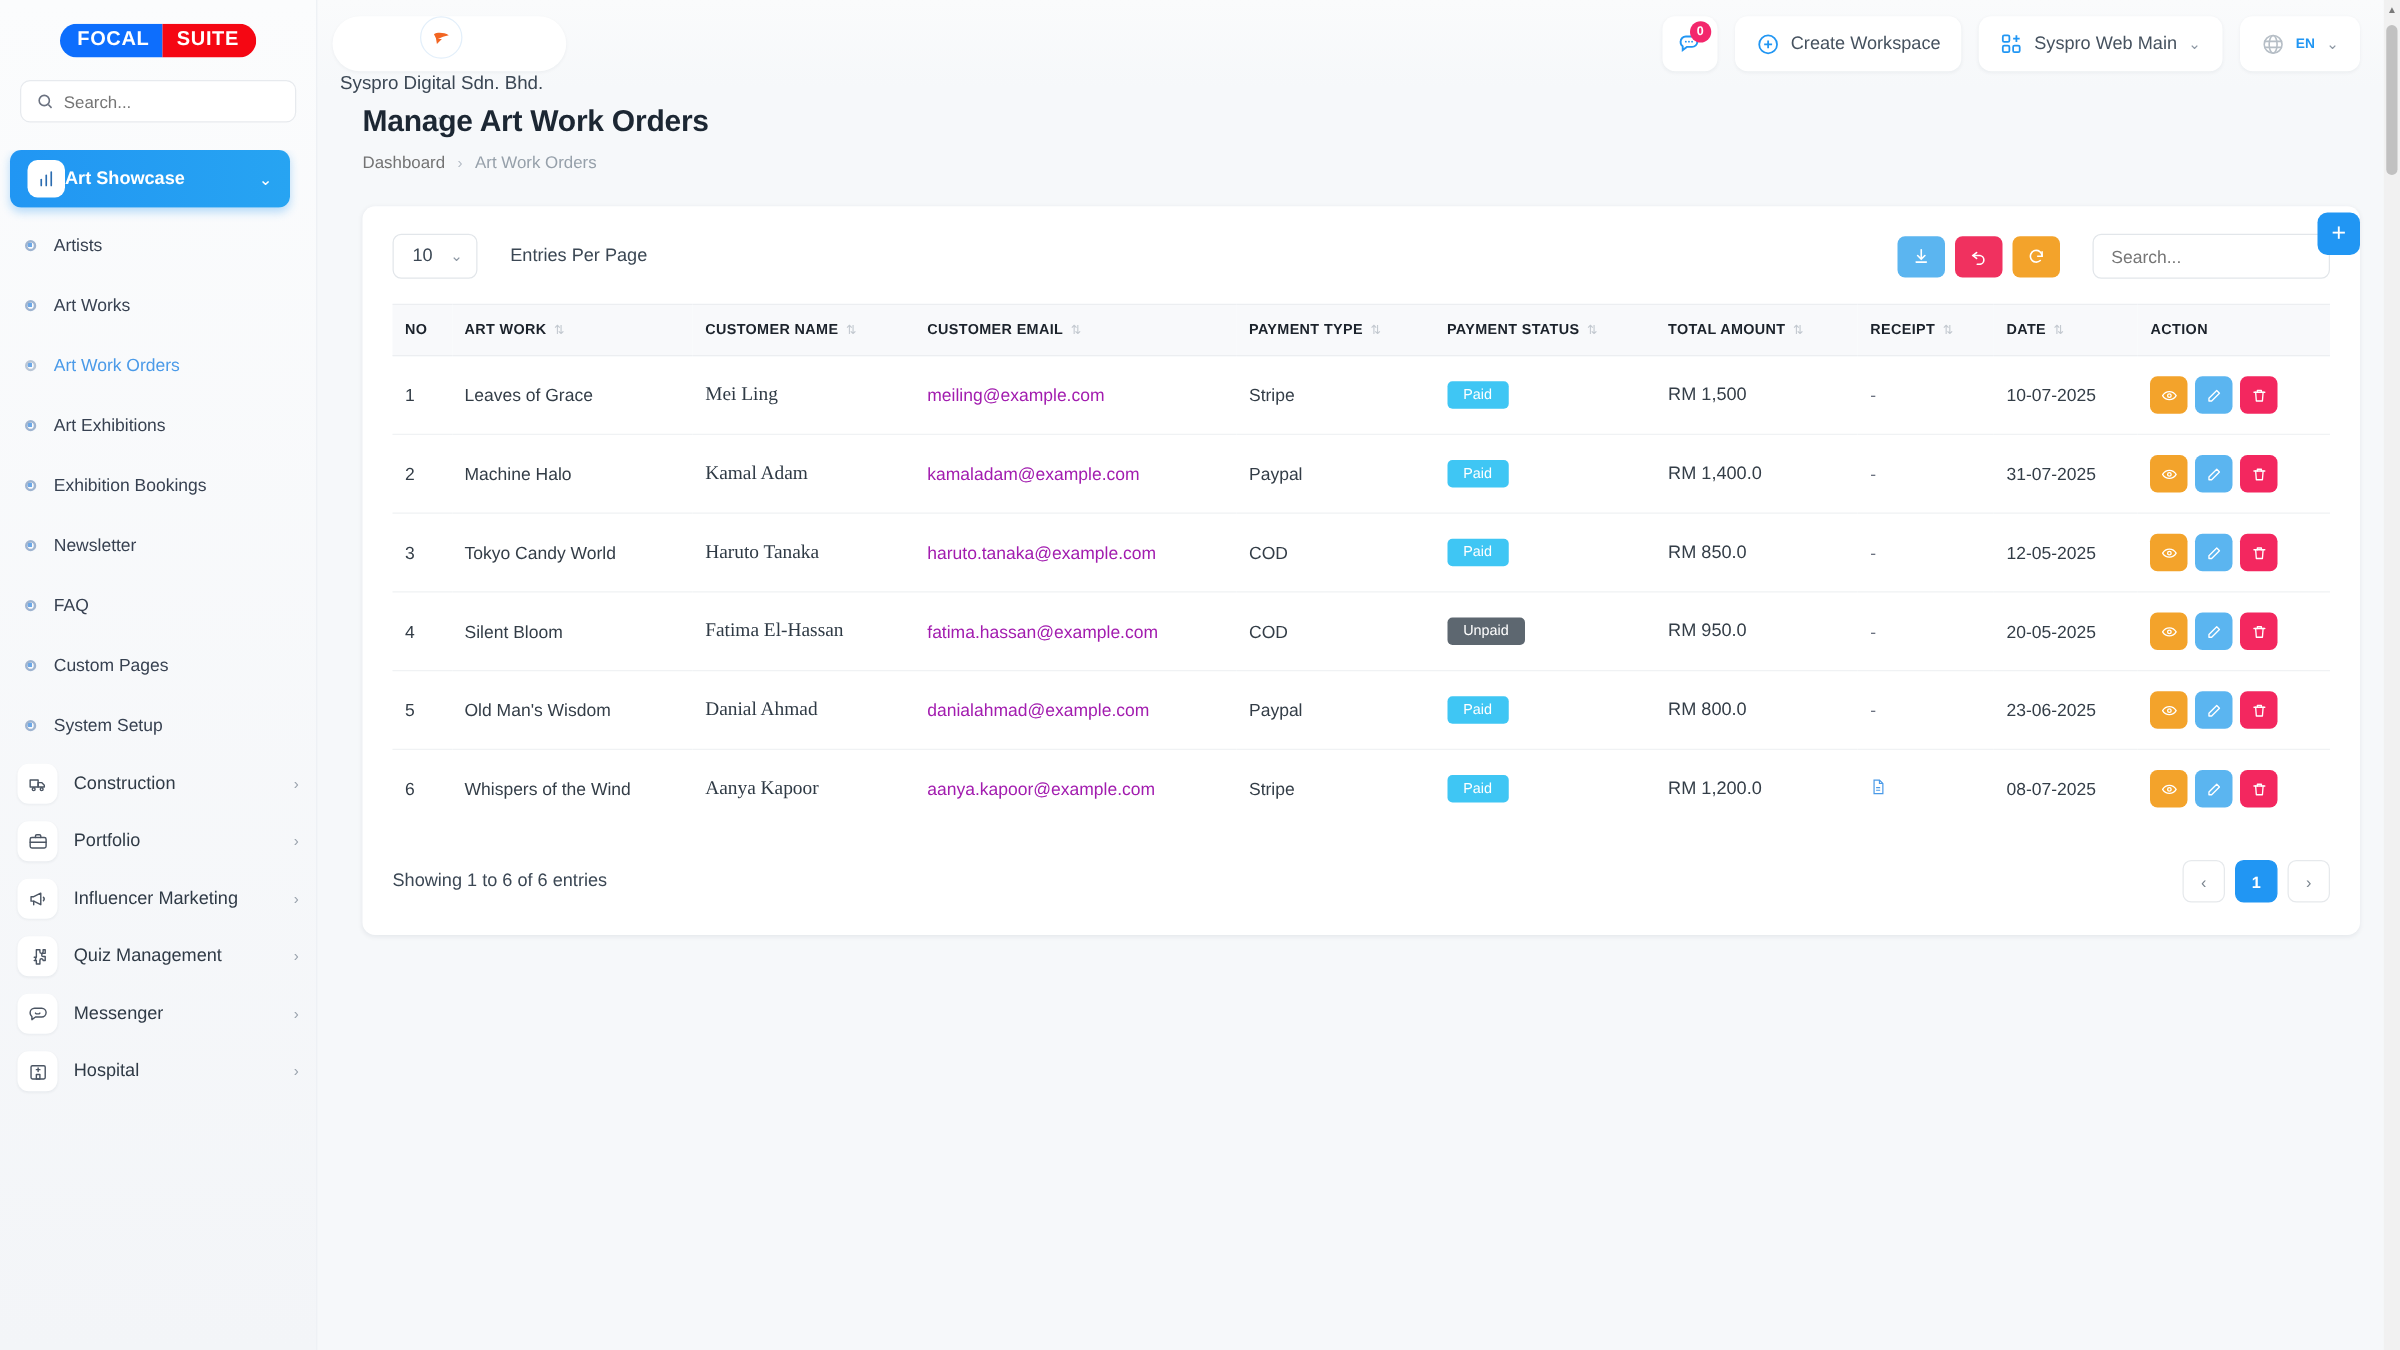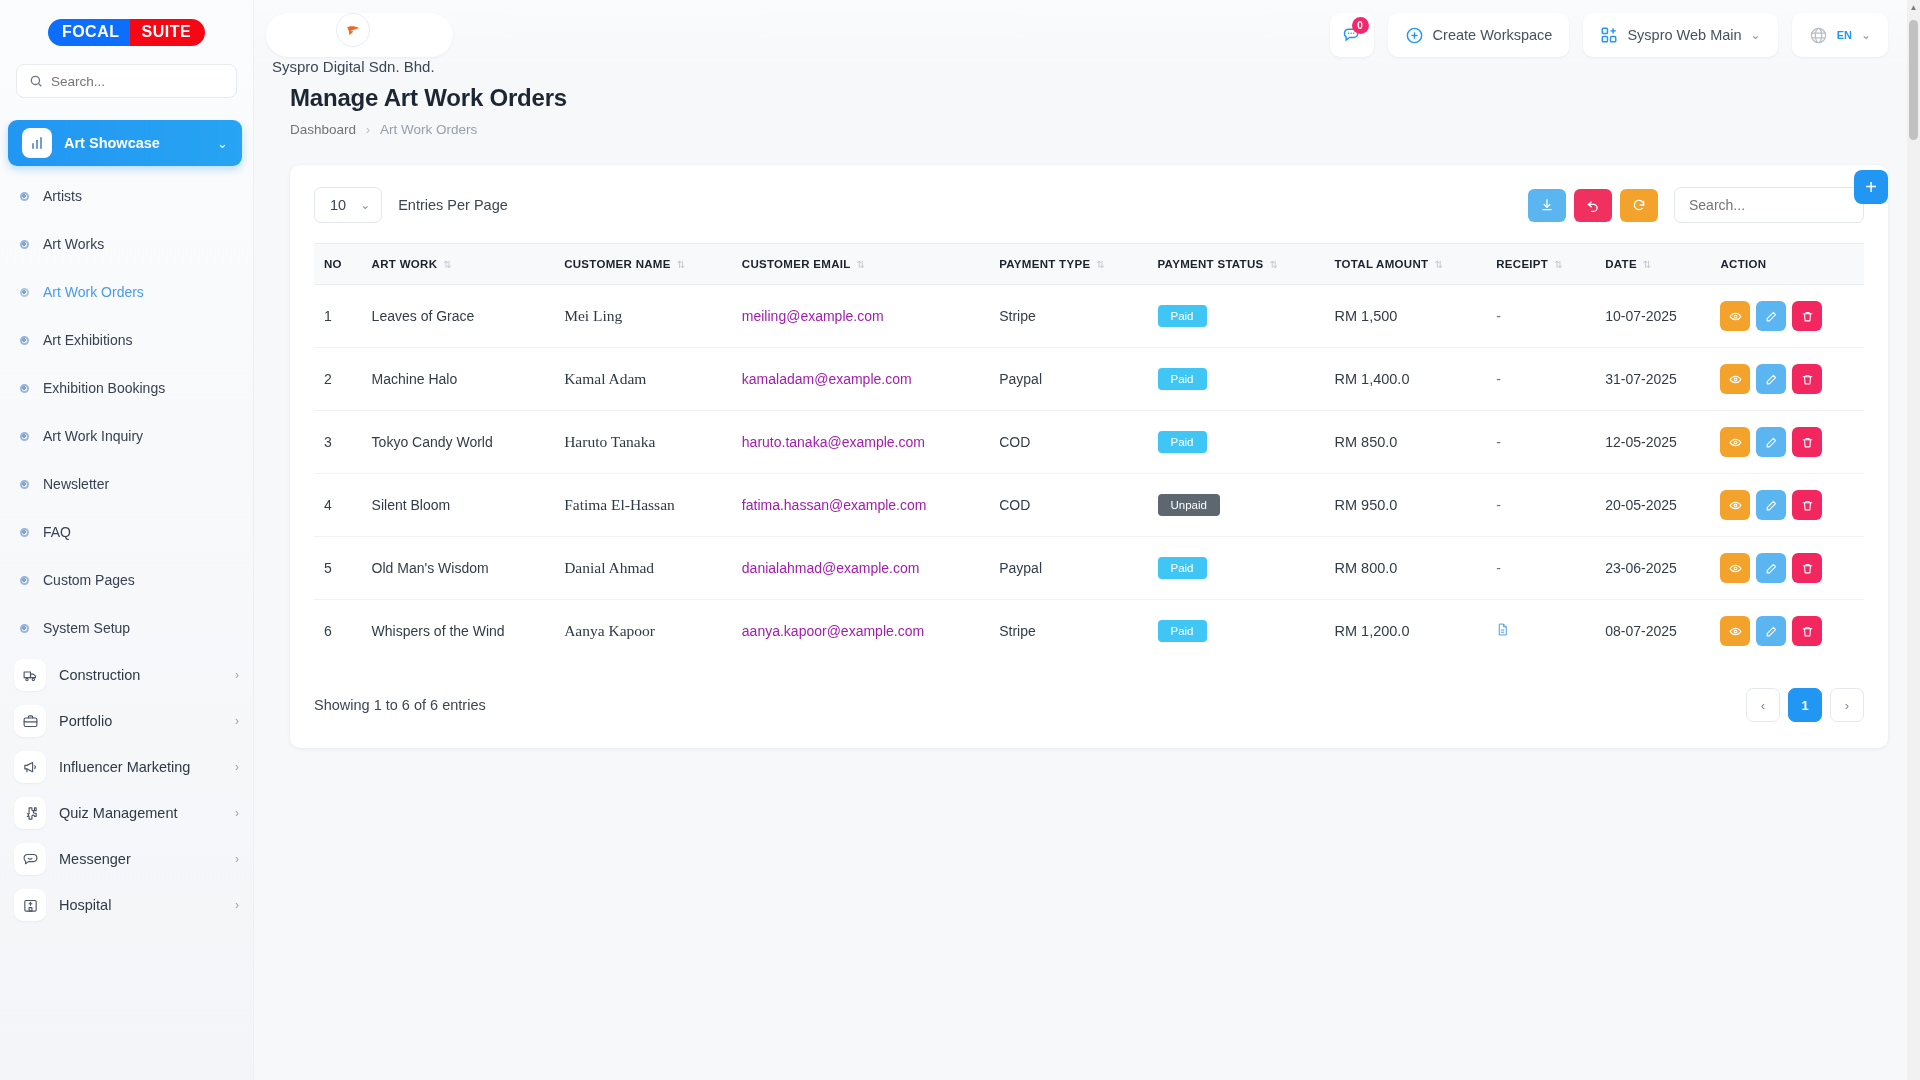--- a/index.html
+++ b/index.html
@@ -39,23 +39,23 @@
     display:flex; align-items:center; gap:8px; padding: 0 12px;
   }
   .side-search input {
     border:0; outline:0; font-size:13.5px; color:#6b7280; width: 100%;
     background: transparent; font-family:"Liberation Sans", sans-serif;
   }
   .ic { display:inline-flex; align-items:center; justify-content:center; }
   .nav-scroll { margin-top: 22px; height: 980px; overflow: hidden; }
 
   .nav-active {
-    margin: 0 11px 6px 8px; height: 46px; border-radius: 9px;
+    margin: 0 21px 6px 8px; height: 46px; border-radius: 9px;
     background: linear-gradient(90deg,#2196f3,#27a4f2);
-    display:flex; align-items:center; gap: 12px; padding: 0 14px;
+    display:flex; align-items:center; padding: 0 14px;
     box-shadow: 0 3px 8px rgba(33,150,243,.32);
   }
   .nav-active .badge-ic {
     width: 30px; height: 30px; border-radius: 8px; background:#fff;
     display:flex; align-items:center; justify-content:center; flex:0 0 30px;
   }
   .nav-active .lbl { color:#fff; font-weight:700; font-size:14.5px; flex:1; }
   .nav-active .chev { color:#fff; font-size: 13px; }
 
   .sub-item {
@@ -132,21 +132,21 @@
     background:#2196f3; color:#fff; border:0; font-size:20px; line-height:1;
     display:flex; align-items:center; justify-content:center; cursor:pointer;
   }
 
   
   .card {
     margin: 28px 32px 0 36px; background:#fff; border-radius: 10px;
     box-shadow: 0 1px 4px rgba(20,30,50,.07);
     padding: 22px 24px 26px 24px;
   }
-  .card-tools { display:flex; align-items:center; gap: 16px; }
+  .card-tools { display:flex; align-items:center; gap: 26px; }
   .per-page {
     height: 36px; border:1px solid #e2e6ea; border-radius: 7px; display:flex;
     align-items:center; gap: 14px; padding: 0 11px 0 15px; font-size:14.5px; color:#3b4754;
   }
   .tools-lbl { font-size: 14.5px; color:#3b4754; }
   .tool-btns { display:flex; gap: 8px; margin-left:auto; }
   .tbtn {
     width: 38px; height: 33px; border-radius: 6px; border:0; cursor:pointer;
     display:flex; align-items:center; justify-content:center; color:#fff;
   }
@@ -263,24 +263,20 @@
           <span class="dot"></span>
           <span>Art Work Orders</span>
         </div>
         <div class="sub-item">
           <span class="dot"></span>
           <span>Art Exhibitions</span>
         </div>
         <div class="sub-item">
           <span class="dot"></span>
           <span>Exhibition Bookings</span>
-        </div>
-        <div class="sub-item">
-          <span class="dot"></span>
-          <span>Art Work Inquiry</span>
         </div>
         <div class="sub-item">
           <span class="dot"></span>
           <span>Newsletter</span>
         </div>
         <div class="sub-item">
           <span class="dot"></span>
           <span>FAQ</span>
         </div>
         <div class="sub-item">

